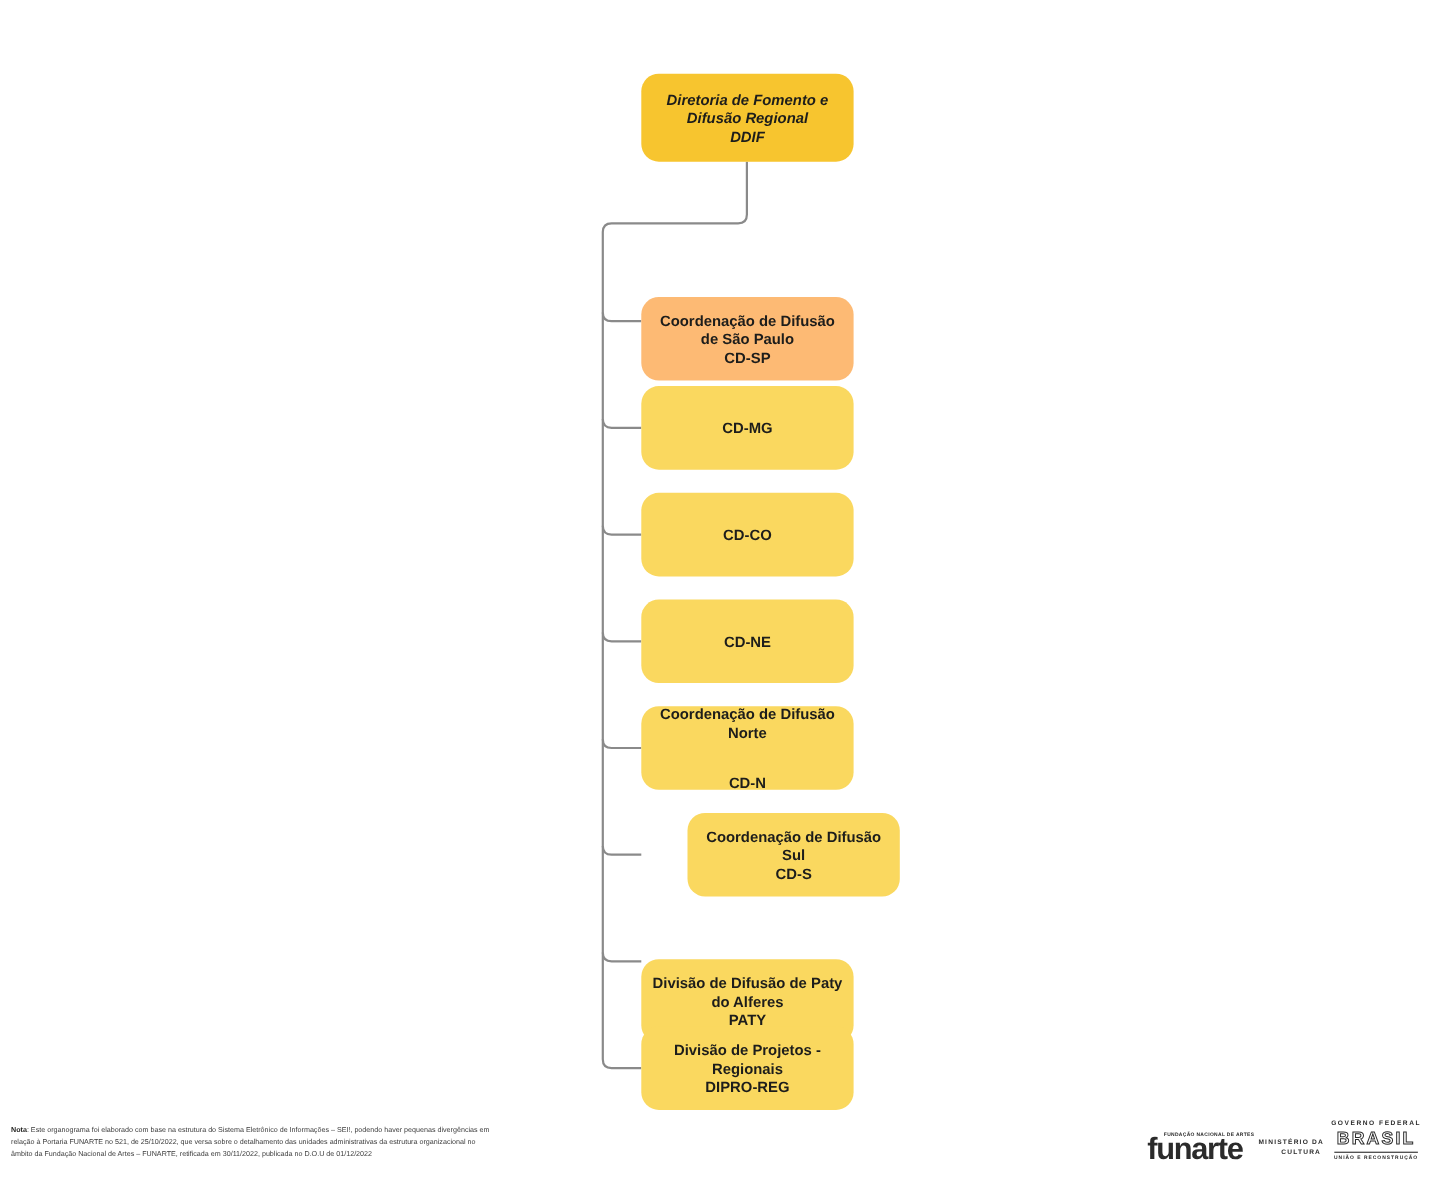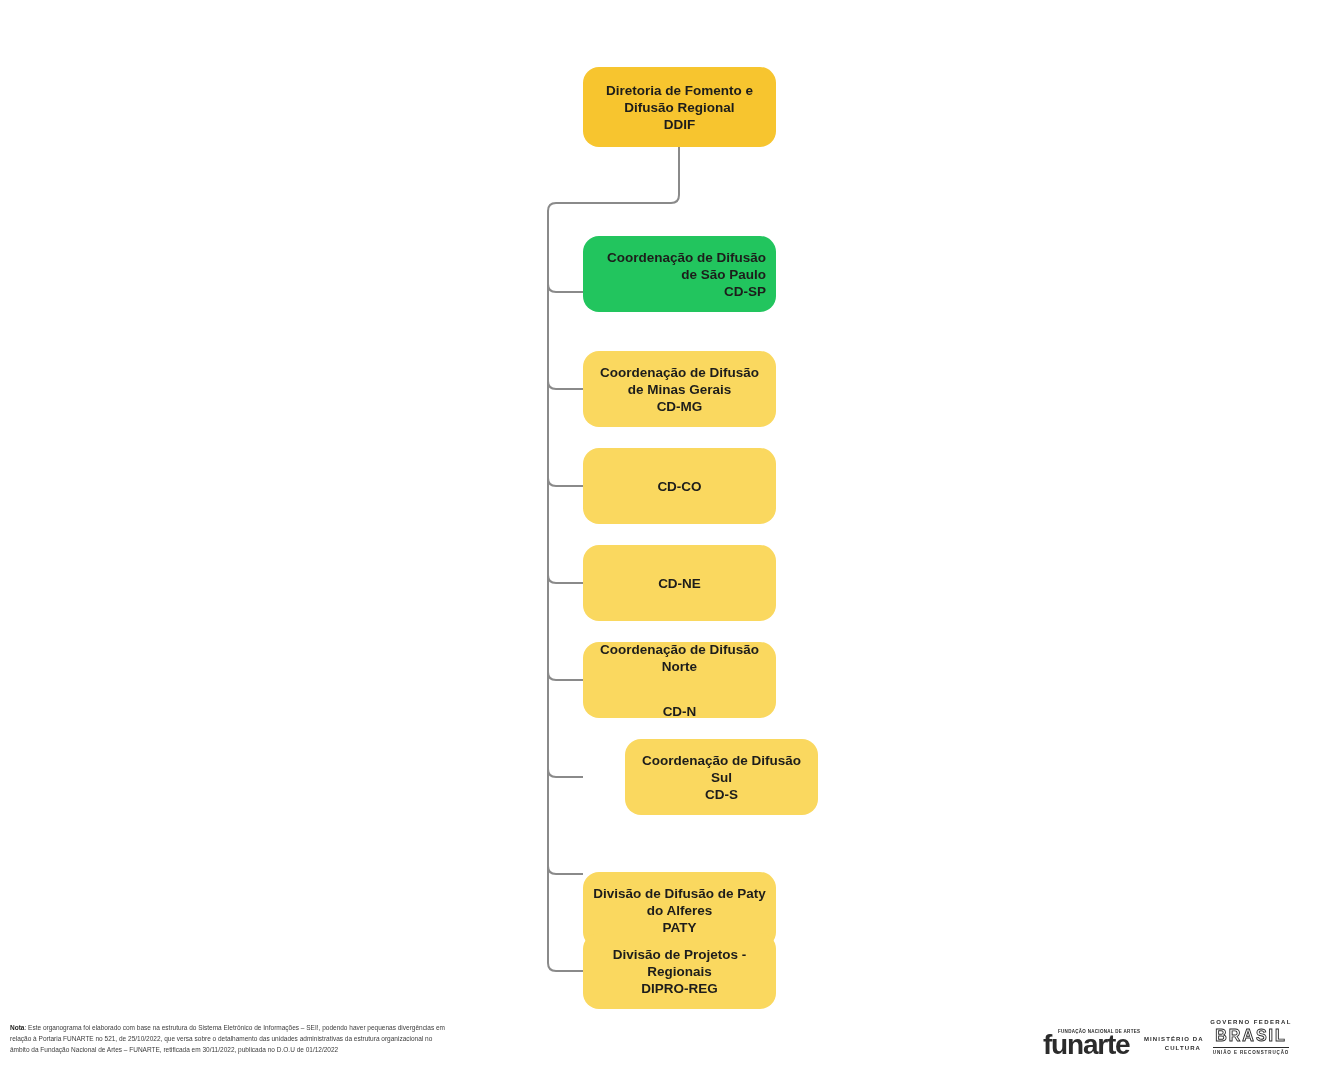--- a/index.html
+++ b/index.html
@@ -49,32 +49,31 @@
   <path d="M679,147 L679,195 Q679,203 671,203 L556,203 Q548,203 548,211 L548,963 Q548,971 556,971 L583,971"></path>
   <path d="M548,284 Q548,292 556,292 L583,292"></path>
   <path d="M548,381 Q548,389 556,389 L583,389"></path>
   <path d="M548,478 Q548,486 556,486 L583,486"></path>
   <path d="M548,575 Q548,583 556,583 L583,583"></path>
   <path d="M548,672 Q548,680 556,680 L583,680"></path>
   <path d="M548,769 Q548,777 556,777 L583,777"></path>
   <path d="M548,866 Q548,874 556,874 L583,874"></path>
 </svg>
 
-<div class="org-box" style="top: 67px; height: 80px; background-color: rgb(247, 197, 47);">
+<div class="org-box" style="top: 67px; height: 80px; background-color: rgb(247, 197, 47); font-style: italic;">
   <div class="box-name">Diretoria de Fomento e Difusão Regional</div>
   <div class="box-acronym">DDIF</div>
 </div>
 
-<div class="org-box" style="top: 236px; height: 76px; background-color: #22c55e; text-align: right;">
+<div class="org-box" style="top: 270px; height: 76px; background-color: #fdba74;">
   <div class="box-name">Coordenação de Difusão de São Paulo</div>
   <div class="box-acronym">CD-SP</div>
 </div>
 
 <div class="org-box" style="top: 351px; height: 76px; background-color: rgb(250, 216, 95);">
-  <div class="box-name">Coordenação de Difusão de Minas Gerais</div>
   <div class="box-acronym">CD-MG</div>
 </div>
 
 <div class="org-box" style="top: 448px; height: 76px; background-color: rgb(250, 216, 95);">
   <div class="box-acronym">CD-CO</div>
 </div>
 
 <div class="org-box" style="top: 545px; height: 76px; background-color: rgb(250, 216, 95);">
   <div class="box-acronym">CD-NE</div>
 </div>

